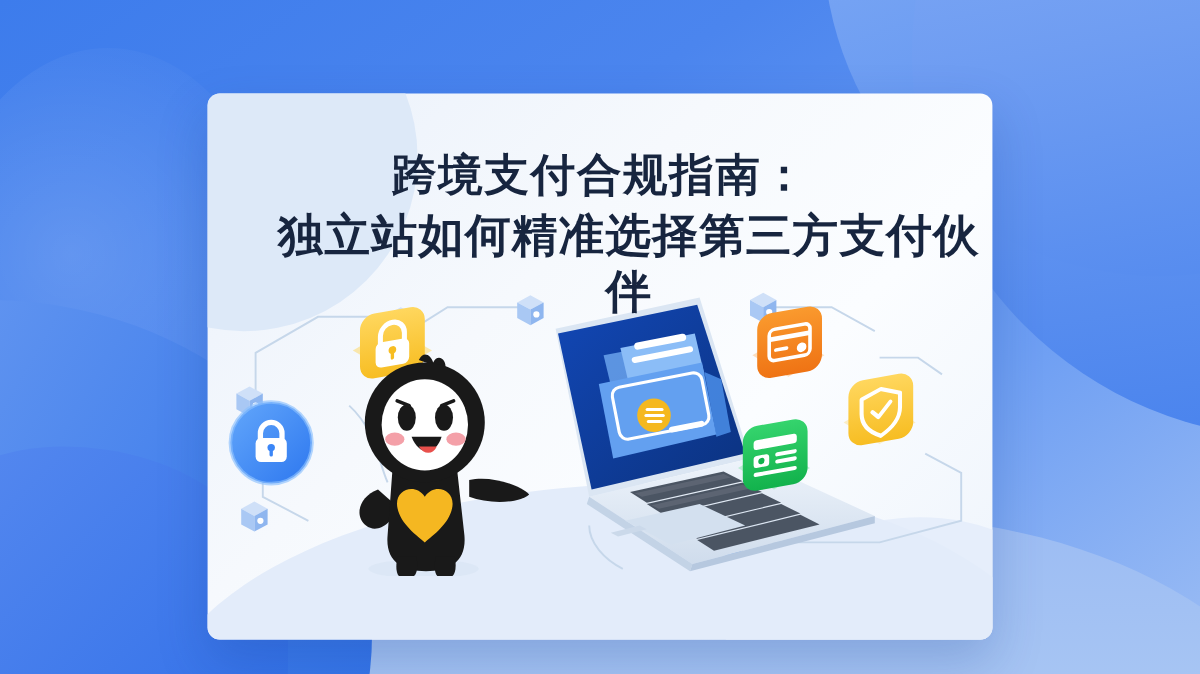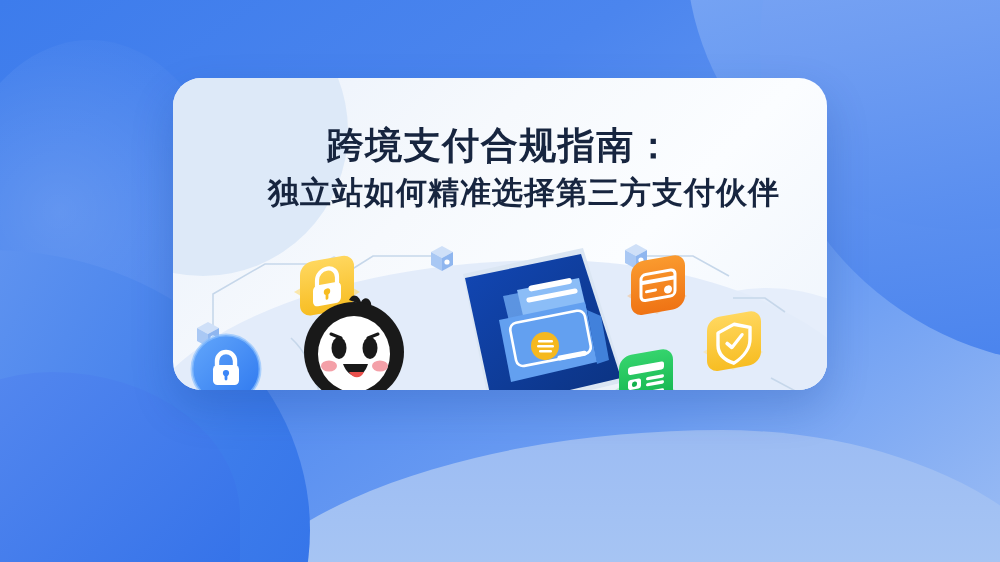--- a/index.html
+++ b/index.html
@@ -39,22 +39,22 @@
     border-radius:58% 42% 0 0/90% 90% 0 0;
     background:linear-gradient(180deg,#9cbcf3 0%,#a8c6f3 60%,#b0caf5 100%);
   }
   .bg-soft-left{
     position:absolute;left:-60px;top:40px;width:300px;height:430px;border-radius:50%;
     background:radial-gradient(circle at 40% 40%,rgba(255,255,255,.16),rgba(255,255,255,0) 68%);
   }
 
   
   .card{
-    position:absolute;left:173px;top:78px;width:654px;height:312px;
-    border-radius:28px;overflow:hidden;
+    position:absolute;left:173px;top:78px;width:654px;height:455px;
+    border-radius:10px;overflow:hidden;
     background:linear-gradient(135deg,#eaf1fb 0%,#f6f9fd 38%,#fbfdff 65%,#eef4fc 100%);
     box-shadow:0 18px 42px rgba(20,60,140,.22);
   }
   .card-circle-tl{
     position:absolute;left:-115px;top:-92px;width:290px;height:290px;border-radius:50%;
     background:#dde9f8;
   }
   .card-wave{
     position:absolute;left:-40px;bottom:-60px;width:760px;height:190px;
     border-radius:55% 45% 0 0/100% 100% 0 0;
@@ -69,21 +69,21 @@
   
   .title-wrap{
     position:absolute;left:0;right:0;top:46px;text-align:center;z-index:6;
     color:#17253f;
   }
   .title-line1{
     font-size:37px;font-weight:bold;letter-spacing:1.5px;line-height:1.18;
     font-family:"DejaVu Sans","Liberation Sans",sans-serif;
   }
   .title-line2{
-    font-size:31px;font-weight:bold;letter-spacing:1px;line-height:1.25;margin-top:5px;
+    font-size:38px;font-weight:bold;letter-spacing:1px;line-height:1.25;margin-top:5px;
     font-family:"DejaVu Sans","Liberation Sans",sans-serif;
     margin-left:48px;
   }
 
   
   .illus{position:absolute;left:0;top:160px;width:654px;height:242px;z-index:5;}
   .illus svg{display:block;width:100%;height:100%;}
 </style>
 </head>
 <body>

